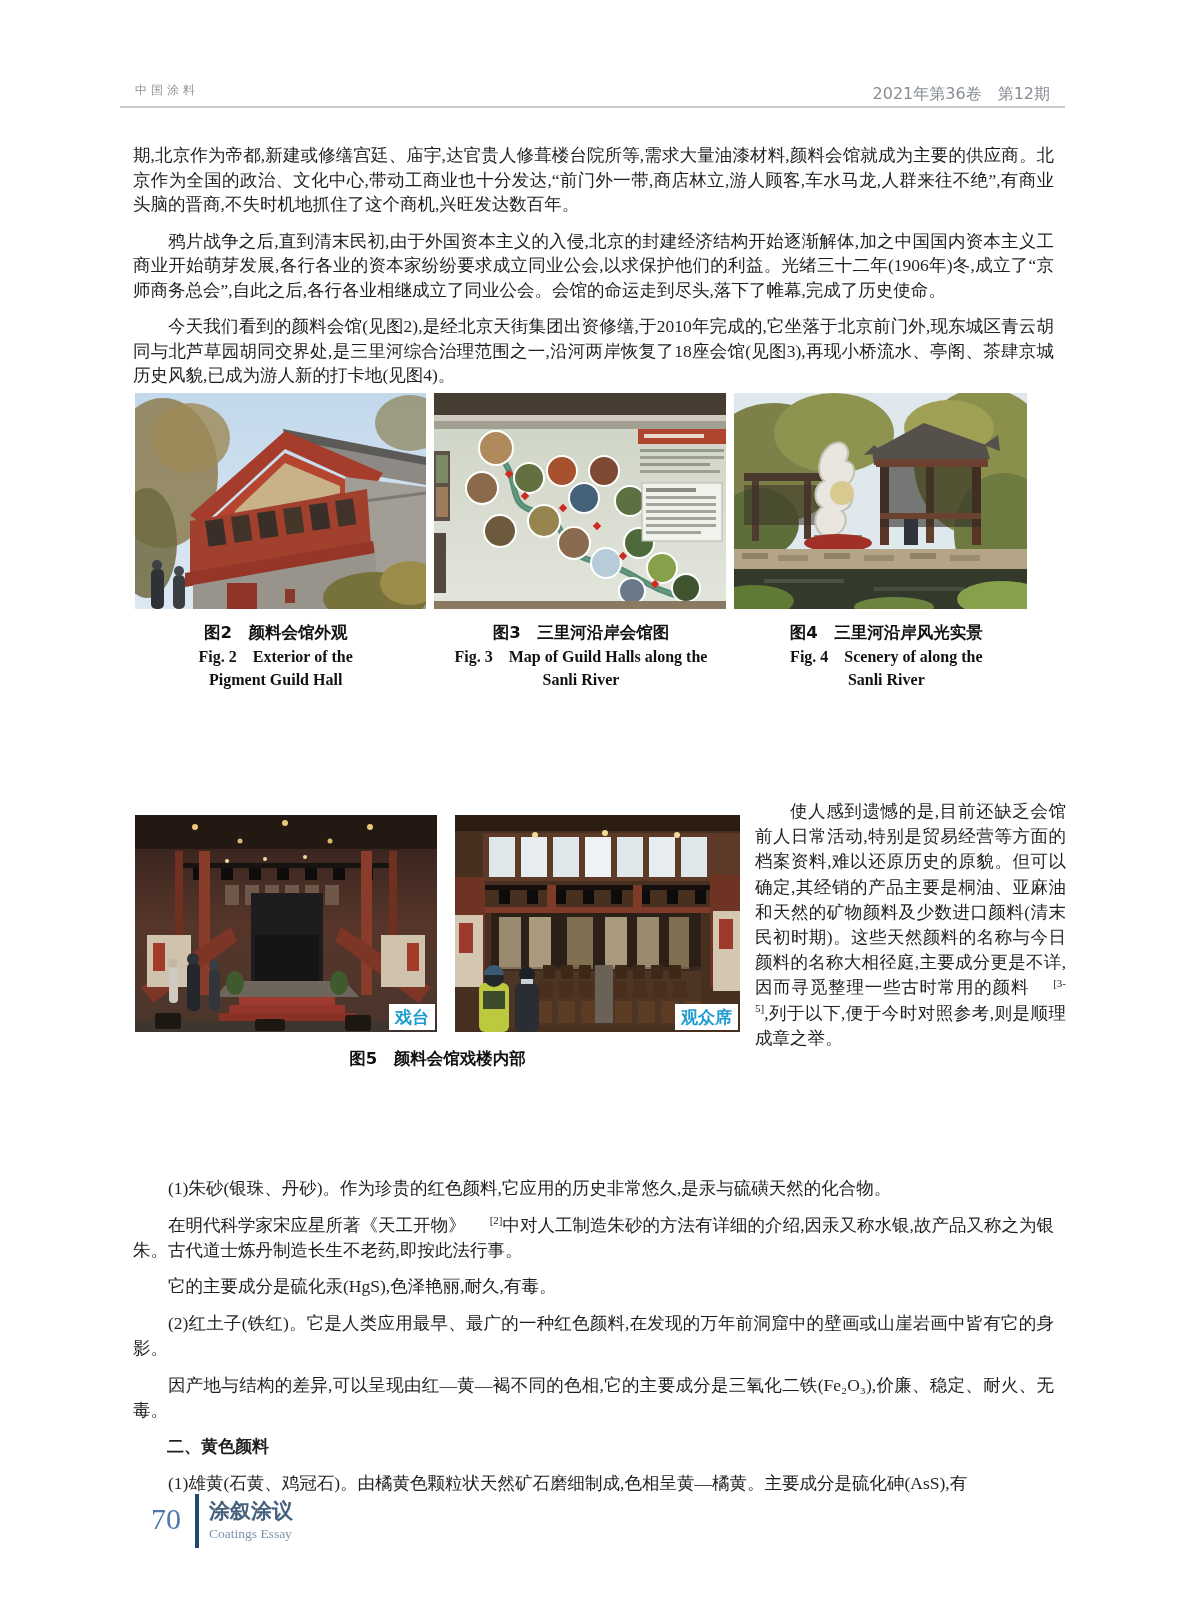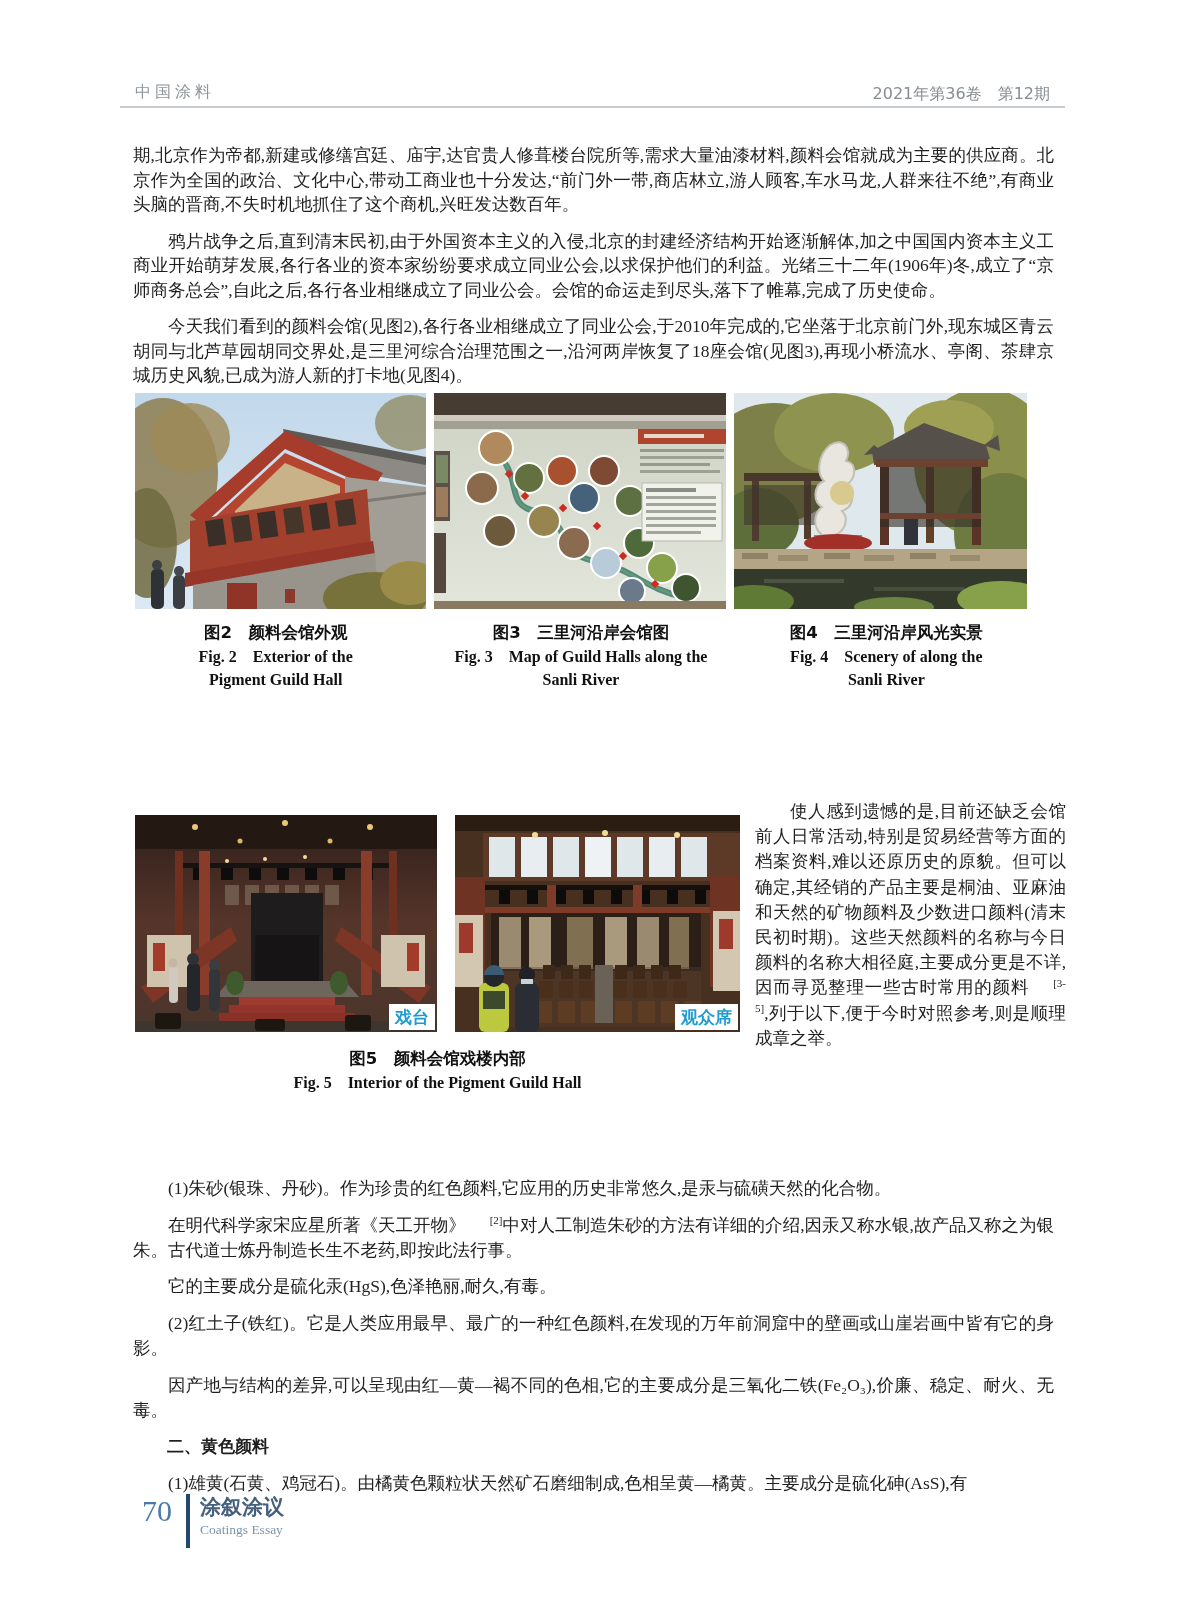--- a/index.html
+++ b/index.html
@@ -1,21 +1,21 @@
 <!DOCTYPE html>
 <html><head>
 <meta charset="utf-8">
 <style>
   html,body{margin:0;padding:0;background:#ffffff;}
   .page{
     position:relative;width:1187px;height:1600px;background:#ffffff;overflow:hidden;
     font-family:"Liberation Serif","DejaVu Serif",serif;color:#1f1f1f;
   }
   
-  .journal-name{position:absolute;left:135px;top:82px;font-size:16px;color:#8e949a;
+  .journal-name{position:absolute;left:135px;top:82px;font-size:12px;color:#8e949a;
     letter-spacing:4px;font-family:"DejaVu Sans","Liberation Sans",sans-serif;}
   .issue-info{position:absolute;right:137px;top:84px;font-size:16px;color:#878d93;
     font-family:"DejaVu Sans","Liberation Sans",sans-serif;}
   .header-rule{position:absolute;left:120px;top:106px;width:945px;height:2px;background:#c8ccd0;}
   
   .bodytext{font-size:17.5px;line-height:24.5px;text-align:justify;}
   .bodytext p{margin:12px;text-indent:2em;}
   .bodytext p.cont{text-indent:0;}
   .intro-block{position:absolute;left:121px;top:131px;width:945px;}
   .p4-block{position:absolute;left:121px;top:705px;width:945px;}
@@ -35,39 +35,39 @@
   .fig5a{position:absolute;left:135px;top:815px;width:302px;height:217px;}
   .fig5b{position:absolute;left:455px;top:815px;width:285px;height:217px;}
   .photo-label{position:absolute;right:2px;bottom:2px;background:#ffffff;color:#1e9cd0;
     font-family:"DejaVu Sans","Liberation Sans",sans-serif;font-weight:bold;font-size:17px;
     padding:0 6px;line-height:26px;}
   .fig5cap{position:absolute;left:135px;top:1046px;width:605px;text-align:center;}
   
   .rightcol{position:absolute;left:755px;top:799px;width:311px;font-size:17.5px;line-height:25.2px;text-align:justify;}
   .rightcol p{margin:0;text-indent:2em;}
   
-  .footer{position:absolute;left:142px;top:1494px;display:flex;align-items:flex-start;}
+  .footer{position:absolute;left:151px;top:1494px;display:flex;align-items:center;}
   .page-number{font-size:30px;color:#4a7aab;margin-bottom:5px;font-family:"Liberation Serif",serif;}
   .footer-bar{width:4px;height:54px;background:#24496e;margin:0 10px 0 14px;}
   .column-cn{font-family:"DejaVu Sans","Liberation Sans",sans-serif;font-weight:bold;font-size:21px;color:#44607c;line-height:26px;}
   .column-en{font-family:"Liberation Serif",serif;font-size:13.5px;color:#7b94ad;line-height:20px;}
 </style>
 </head>
 <body>
 
 <div class="page">
 
   <div class="journal-name">中国涂料</div>
   <div class="issue-info">2021年第36卷　第12期</div>
   <div class="header-rule"></div>
 
   <div class="intro-block bodytext">
     <p class="cont">期,北京作为帝都,新建或修缮宫廷、庙宇,达官贵人修葺楼台院所等,需求大量油漆材料,颜料会馆就成为主要的供应商。北京作为全国的政治、文化中心,带动工商业也十分发达,“前门外一带,商店林立,游人顾客,车水马龙,人群来往不绝”,有商业头脑的晋商,不失时机地抓住了这个商机,兴旺发达数百年。</p>
     <p>鸦片战争之后,直到清末民初,由于外国资本主义的入侵,北京的封建经济结构开始逐渐解体,加之中国国内资本主义工商业开始萌芽发展,各行各业的资本家纷纷要求成立同业公会,以求保护他们的利益。光绪三十二年(1906年)冬,成立了“京师商务总会”,自此之后,各行各业相继成立了同业公会。会馆的命运走到尽头,落下了帷幕,完成了历史使命。</p>
-    <p>今天我们看到的颜料会馆(见图2),各行各业相继成立了同业公会,于2010年完成的,它坐落于北京前门外,现东城区青云胡同与北芦草园胡同交界处,是三里河综合治理范围之一,沿河两岸恢复了18座会馆(见图3),再现小桥流水、亭阁、茶肆京城历史风貌,已成为游人新的打卡地(见图4)。</p>
+    <p>今天我们看到的颜料会馆(见图2),是经北京天街集团出资修缮,于2010年完成的,它坐落于北京前门外,现东城区青云胡同与北芦草园胡同交界处,是三里河综合治理范围之一,沿河两岸恢复了18座会馆(见图3),再现小桥流水、亭阁、茶肆京城历史风貌,已成为游人新的打卡地(见图4)。</p>
   </div>
 
   <div class="figrow">
 
     <div class="photo" style="width:291px;height:216px;">
       <svg viewBox="0 0 291 216">
         <defs>
           <linearGradient id="sky1" x1="0" y1="0" x2="0" y2="1">
             <stop offset="0" stop-color="#c2d8eb"></stop>
               <stop offset="1" stop-color="#dce9f3"></stop>
@@ -424,21 +424,20 @@
         <rect x="20" y="198" width="26" height="16" rx="3"></rect>
         <rect x="120" y="204" width="30" height="12" rx="3"></rect>
         <rect x="210" y="200" width="26" height="16" rx="3"></rect>
       </g>
     </svg>
     <div class="photo-label">戏台</div>
   </div>
 
   <div class="fig5cap">
     <div class="cap-cn">图5　颜料会馆戏楼内部</div>
-    <div class="cap-en">Fig. 5　Interior of the Pigment Guild Hall</div>
   </div>
 
   <div class="rightcol">
     <p><span>使人感到遗憾的是,目前还缺乏会馆前人日常活动,特别是贸易经营等方面的档案资料,难以还原历史的原貌。但可以确定,其经销的产品主要是桐油、亚麻油和天然的矿物颜料及少数进口颜料(清末民初时期)。这些天然颜料的名称与今日颜料的名称大相径庭,主要成分更是不详,因而寻觅整理一些古时常用的颜料</span><sup>[3-5]</sup><span>,列于以下,便于今时对照参考,则是顺理成章之举。</span></p>
   </div>
 
   <div class="sections-block bodytext">
     <p>(1)朱砂(银珠、丹砂)。作为珍贵的红色颜料,它应用的历史非常悠久,是汞与硫磺天然的化合物。</p>
     <p><span>在明代科学家宋应星所著《天工开物》</span><sup>[2]</sup><span>中对人工制造朱砂的方法有详细的介绍,因汞又称水银,故产品又称之为银朱。古代道士炼丹制造长生不老药,即按此法行事。</span></p>
     <p>它的主要成分是硫化汞(HgS),色泽艳丽,耐久,有毒。</p>

